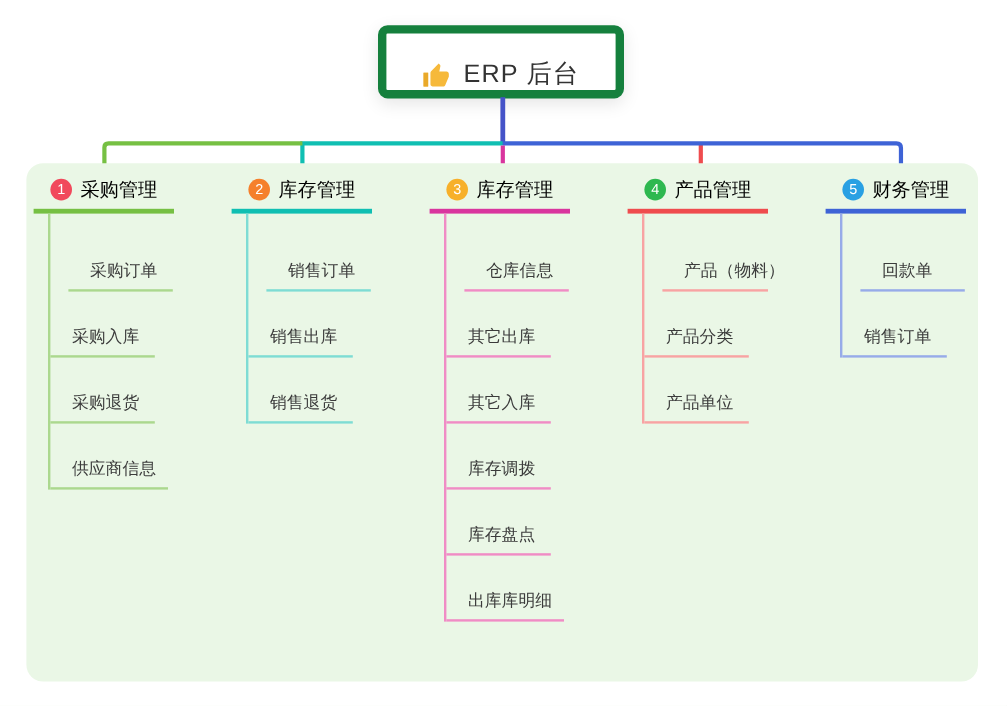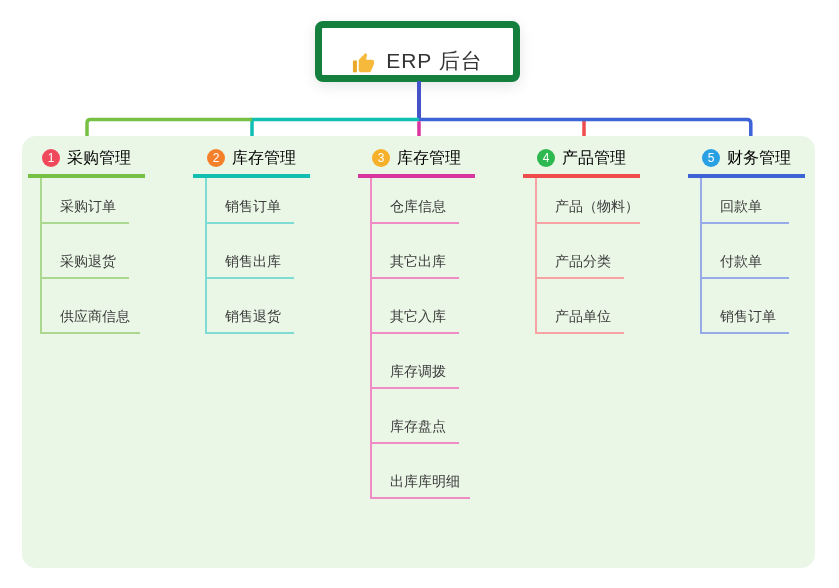--- a/index.html
+++ b/index.html
@@ -33,21 +33,21 @@
     cursor:pointer;
   }
   .badge{
     width:18px;height:18px;border-radius:50%;flex:0 0 18px;
     background:var(--badge);color:#ffffff;font-size:12px;line-height:18px;
     text-align:center;font-weight:500;
   }
   .branch-label{font-size:16px;color:#000000;white-space:nowrap;}
   .children{margin-left:12px;border-left:2px solid var(--child-line);}
   .child-row{height:55px;display:flex;align-items:flex-end;}
-  .child-row:first-child{height:46px;}
+  .child-row:first-child{height:65px;padding-left:15px;}
   .child-node{
     display:inline-block;box-sizing:border-box;min-width:87px;
     border-bottom:2px solid var(--child-line);
     padding:0 10px 6px 18px;font-size:14px;color:#3b3b3b;
     white-space:nowrap;cursor:pointer;
   }
   
   .b1{--line:#76c043;--child-line:#abd88e;--badge:#f1495c;}
   .b2{--line:#10bfb2;--child-line:#7edcd4;--badge:#f5802c;}
   .b3{--line:#d9359e;--child-line:#f08cc5;--badge:#f7b02a;}
@@ -79,20 +79,23 @@
   <div class="panel"></div>
 
   <div class="branch b1" style="left:28px">
     <div class="branch-header">
       <span class="badge">1</span>
       <span class="branch-label">采购管理</span>
     </div>
     <div class="children">
       <div class="child-row">
           <span class="child-node">采购订单</span>
+        </div>
+      <div class="child-row">
+          <span class="child-node">采购入库</span>
         </div>
       <div class="child-row">
           <span class="child-node">采购退货</span>
         </div>
       <div class="child-row">
           <span class="child-node">供应商信息</span>
         </div>
     </div>
   </div>
 
@@ -162,21 +165,18 @@
   <div class="branch b5" style="left:688px">
     <div class="branch-header">
       <span class="badge">5</span>
       <span class="branch-label">财务管理</span>
     </div>
     <div class="children">
       <div class="child-row">
           <span class="child-node">回款单</span>
         </div>
       <div class="child-row">
-          <span class="child-node">付款单</span>
-        </div>
-      <div class="child-row">
           <span class="child-node">销售订单</span>
         </div>
     </div>
   </div>
 
 </div>
 
 </body></html>

